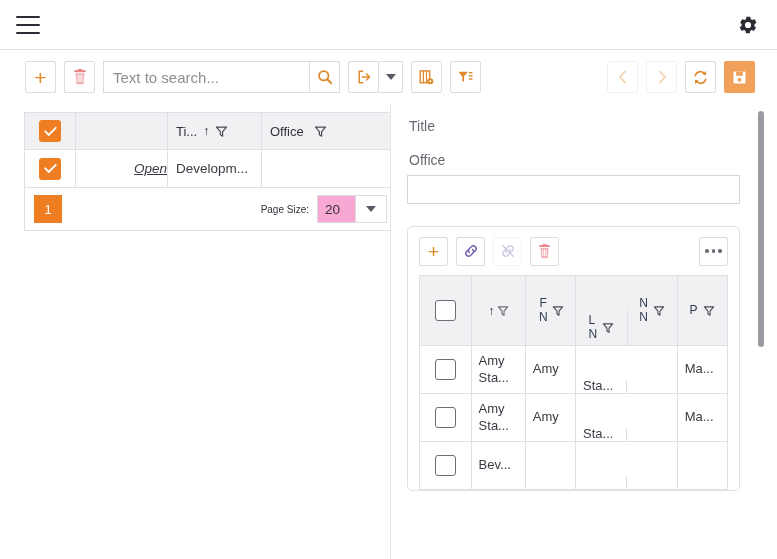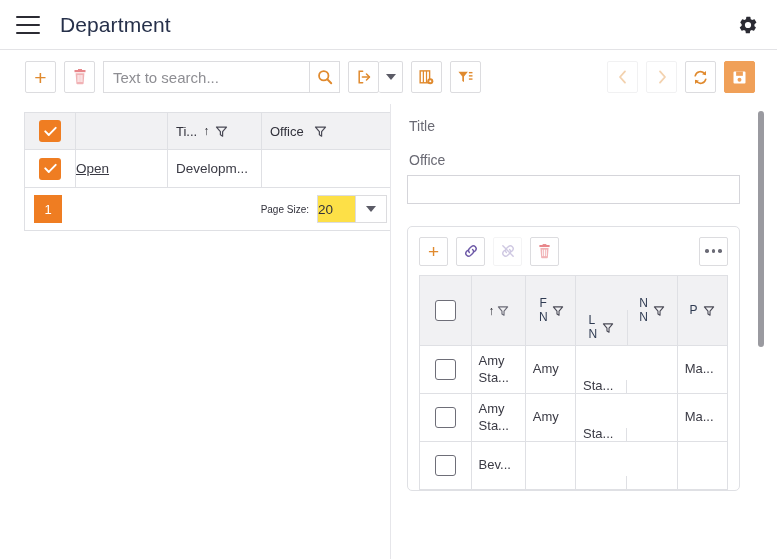--- a/index.html
+++ b/index.html
@@ -73,21 +73,21 @@
   
   .grid {
     position: absolute; left: 24px; top: 112px; width: 372px;
     border: 1px solid #dfe0e4; background: #fff;
   }
   .grid-row { display: flex; }
   .grid-head { background: #f1f1f3; height: 37px; border-bottom: 1px solid #dfe0e4; }
   .grid-body-row { height: 38px; background: #fff; border-bottom: 1px solid #dfe0e4; }
   .gc { display: flex; align-items: center; border-right: 1px solid #dfe0e4; height: 100%; padding: 0 8px; }
   .gc-check { width: 51px; justify-content: center; padding: 0; }
-  .gc-open { width: 92px; justify-content: flex-start; padding: 0; }
+  .gc-open { width: 92px; justify-content: flex-end; padding: 0; font-style: italic; }
   .gc-title { width: 94px; justify-content: flex-start; gap: 6px; }
   .gc-office { width: 109px; justify-content: flex-start; gap: 10px; border-right: none; }
   .hdr-text { font-size: 13px; color: #32323c; }
   .cell-text { font-size: 13.5px; color: #3a3a44; }
   .open-link { font-size: 13.5px; color: #3a3a44; text-decoration: underline; cursor: pointer; }
 
   .cb-on {
     width: 22px; height: 22px; background: #ef7d22; border-radius: 3px;
     display: flex; align-items: center; justify-content: center;
     cursor: pointer;
@@ -101,22 +101,22 @@
   .grid-footer { height: 42px; display: flex; align-items: center; background: #fff; }
   .page-badge {
     width: 28px; height: 28px; background: #ef7d22; color: #fff; font-size: 13px;
     display: flex; align-items: center; justify-content: center; margin-left: 9px;
     cursor: pointer;
   }
   .psize-wrap { margin-left: auto; display: flex; align-items: center; margin-right: 8px; }
   .psize-label { font-size: 10px; color: #32323c; margin-right: 8px; }
   .psize-val {
     width: 38px; height: 28px; border: 1px solid #dcdcdf; border-right: none;
-    display: flex; align-items: center; font-size: 13.5px; color: #32323c;
-    background: #fde047;
+    display: flex; align-items: center; padding-left: 7px; font-size: 13.5px; color: #32323c;
+    background: #f9a8d4;
   }
   .psize-caret {
     width: 32px; height: 28px; border: 1px solid #dcdcdf; background: #fff;
     display: flex; align-items: center; justify-content: center; cursor: pointer;
   }
 
   
   .detail {
     position: absolute; left: 390px; top: 104px; width: 392px; height: 455px;
     background: #fff; border-left: 1px solid #e6e6ea; overflow: hidden;
@@ -189,21 +189,20 @@
 <body>
 
 <div id="app">
 
   <div class="topbar">
     <div class="hamburger">
       <span></span>
         <span></span>
         <span></span>
     </div>
-    <div class="page-title">Department</div>
     <div class="gear-btn">
       <svg width="22" height="22" viewBox="0 0 24 24" fill="#2b2b33">
         <path d="M19.1 12.9a7.6 7.6 0 0 0 .05-.9 7.6 7.6 0 0 0-.06-.9l1.9-1.45a.45.45 0 0 0 .11-.58l-1.8-3.1a.45.45 0 0 0-.55-.2l-2.24.9a6.7 6.7 0 0 0-1.55-.9l-.34-2.37a.45.45 0 0 0-.44-.38h-3.6a.45.45 0 0 0-.44.38l-.34 2.37c-.56.23-1.08.53-1.55.9l-2.24-.9a.45.45 0 0 0-.55.2l-1.8 3.1a.45.45 0 0 0 .11.58L5.1 11.1a7.2 7.2 0 0 0 0 1.8l-1.9 1.45a.45.45 0 0 0-.11.58l1.8 3.1c.11.2.35.27.55.2l2.24-.9c.47.37.99.67 1.55.9l.34 2.37c.03.22.22.38.44.38h3.6c.22 0 .41-.16.44-.38l.34-2.37c.56-.23 1.08-.53 1.55-.9l2.24.9c.2.07.44 0 .55-.2l1.8-3.1a.45.45 0 0 0-.11-.58l-1.9-1.45zM12 15.4A3.4 3.4 0 1 1 12 8.6a3.4 3.4 0 0 1 0 6.8z"></path>
       </svg>
     </div>
   </div>
 
   <div class="toolbar">
 
     <div class="tb-left">

